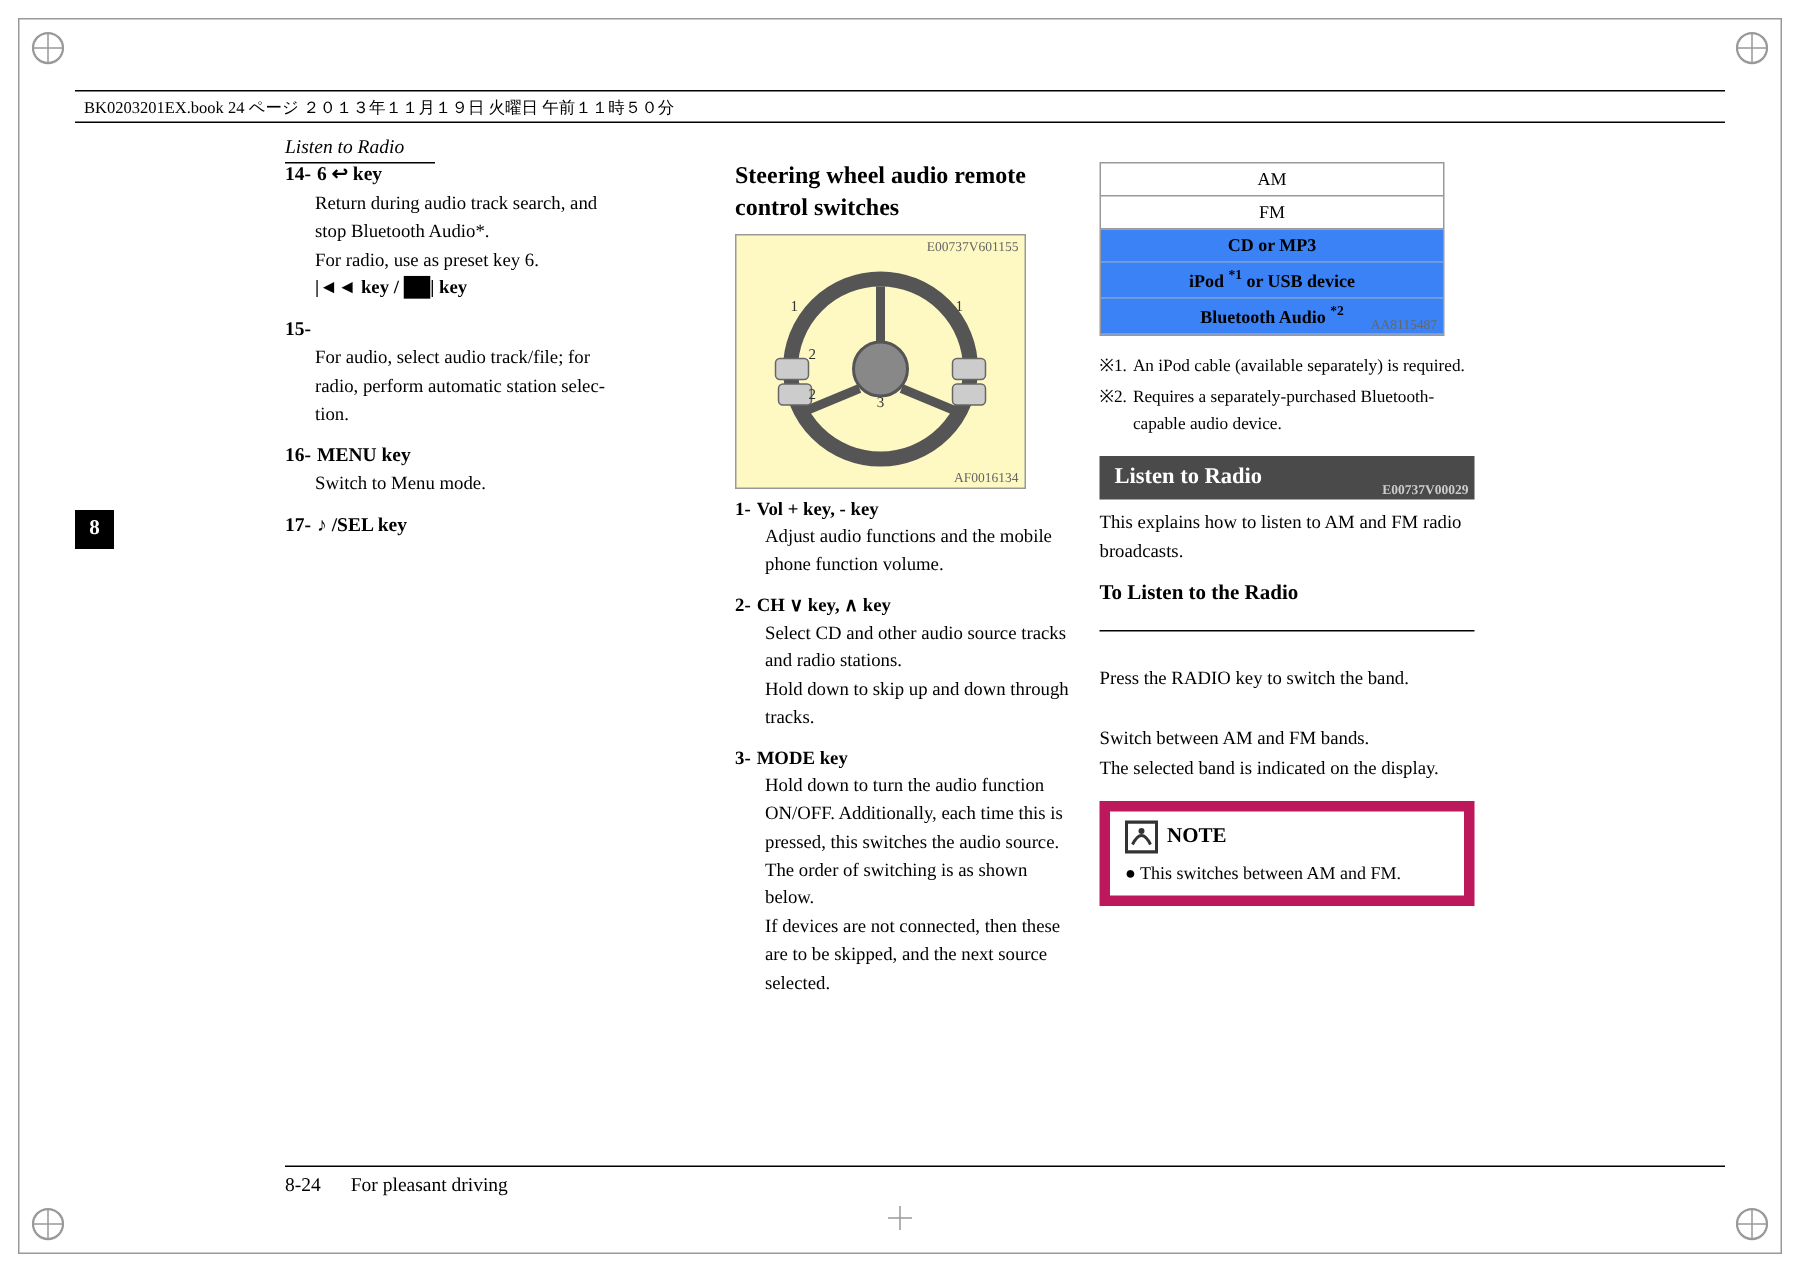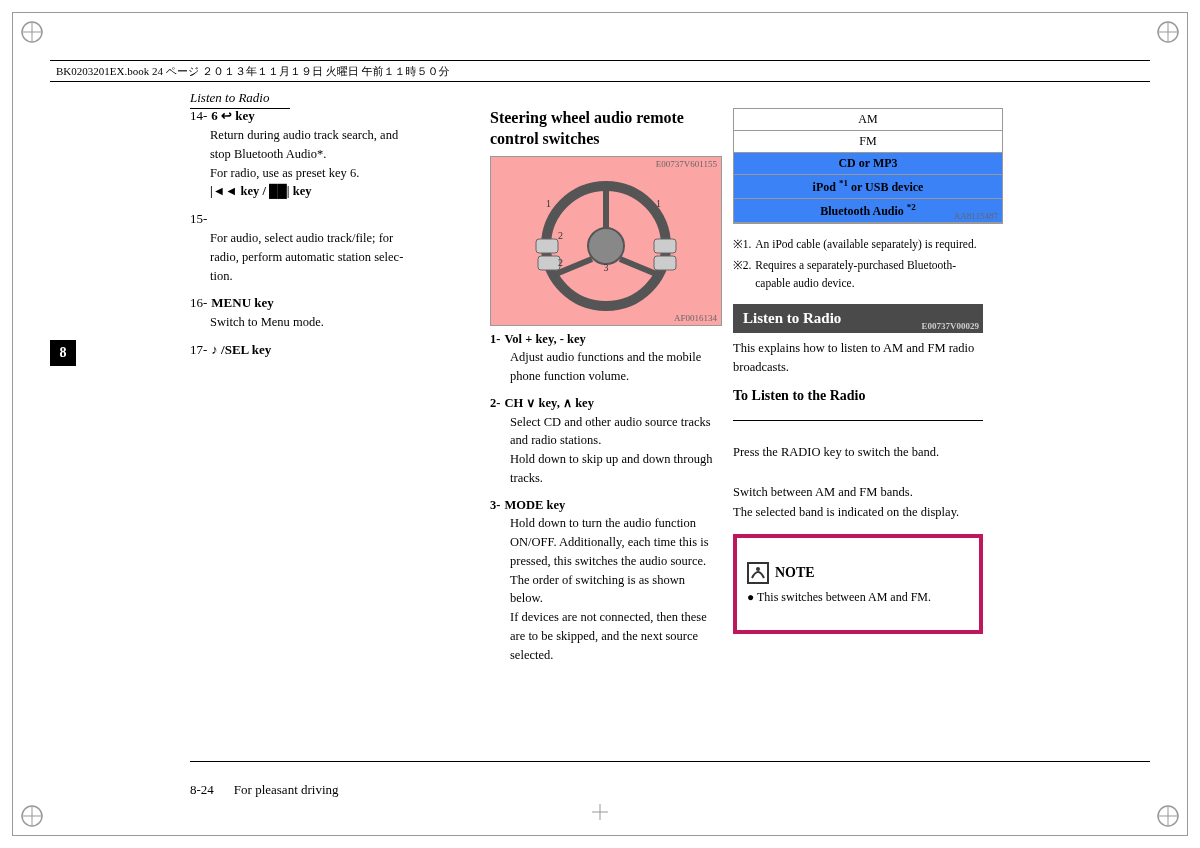--- a/index.html
+++ b/index.html
@@ -101,21 +101,21 @@
     .list-item-header {
       display: flex;
       align-items: baseline;
       gap: 4px;
       font-size: 13px;
       margin-bottom: 2px;
     }
 
     .list-num {
       font-size: 13px;
-      font-weight: normal;
+      font-weight: bold;
     }
 
     .list-text {
       font-size: 12.5px;
       line-height: 1.5;
       padding-left: 20px;
     }
 
     .bold-text { font-weight: bold; }
 
@@ -129,25 +129,25 @@
 
     .section-title {
       font-size: 16px;
       font-weight: bold;
       margin-bottom: 6px;
       line-height: 1.3;
     }
 
     .diagram-box {
       border: 1px solid #999;
-      width: 232px;
+      width: 194px;
       height: 170px;
       margin: 4px 0;
       position: relative;
-      background: #fca5a5;
+      background: #fef9c3;
       display: flex;
       align-items: center;
       justify-content: center;
     }
 
     .diagram-label {
       position: absolute;
       top: 2px;
       right: 4px;
       font-size: 9px;
@@ -188,21 +188,21 @@
     .right-col {
       position: absolute;
       top: 108px;
       left: 733px;
       width: 250px;
     }
 
     
     .audio-source-box {
       border: 1px solid #999;
-      width: 270px;
+      width: 230px;
       margin-bottom: 12px;
       position: relative;
     }
 
     .audio-source-id {
       position: absolute;
       bottom: 2px;
       right: 4px;
       font-size: 9px;
       color: #666;
@@ -266,22 +266,22 @@
     }
 
     .to-listen-text {
       font-size: 12.5px;
       line-height: 1.6;
       margin-bottom: 12px;
     }
 
     
     .note-box {
-      border: 4px solid #be185d;
-      padding: 24px 10px;
+      border: 7px solid #be185d;
+      padding: 6px 10px;
     }
 
     .note-header {
       display: flex;
       align-items: center;
       gap: 6px;
       font-size: 14px;
       font-weight: bold;
       margin-bottom: 4px;
     }
@@ -308,21 +308,21 @@
 
     
     .footer {
       position: absolute;
       bottom: 50px;
       left: 190px;
       right: 50px;
       display: flex;
       align-items: center;
       border-top: 1px solid #000;
-      padding-top: 20px;
+      padding-top: 4px;
     }
 
     .footer-page {
       font-size: 13px;
       margin-right: 20px;
     }
 
     .footer-text {
       font-size: 13px;
     }

